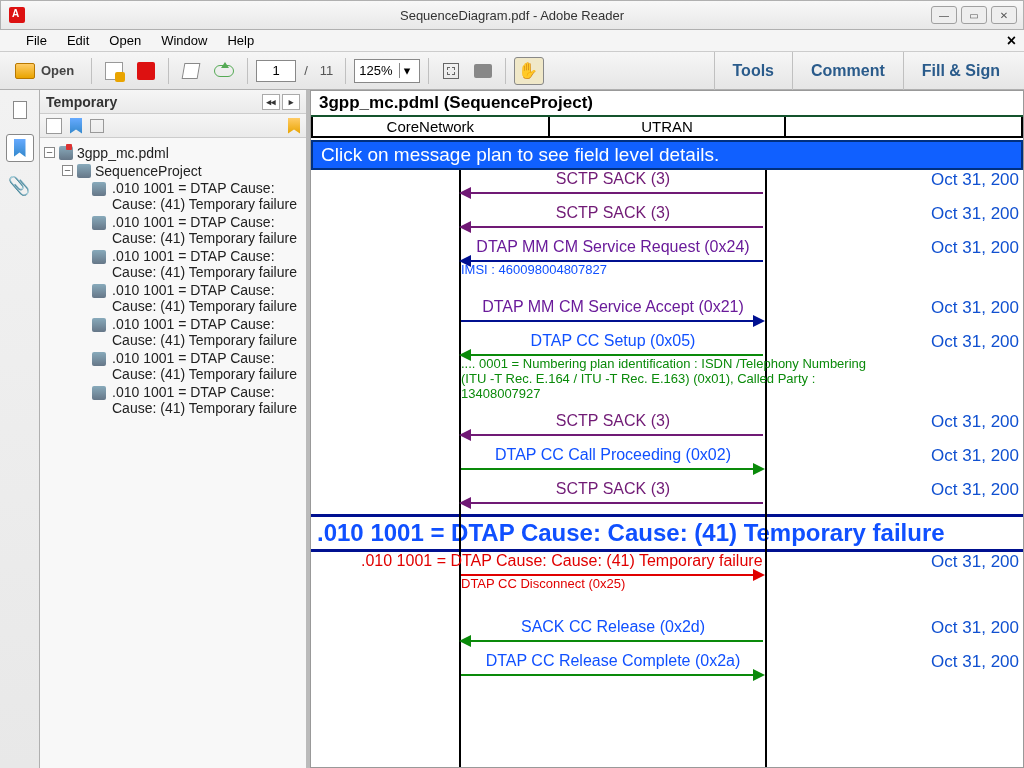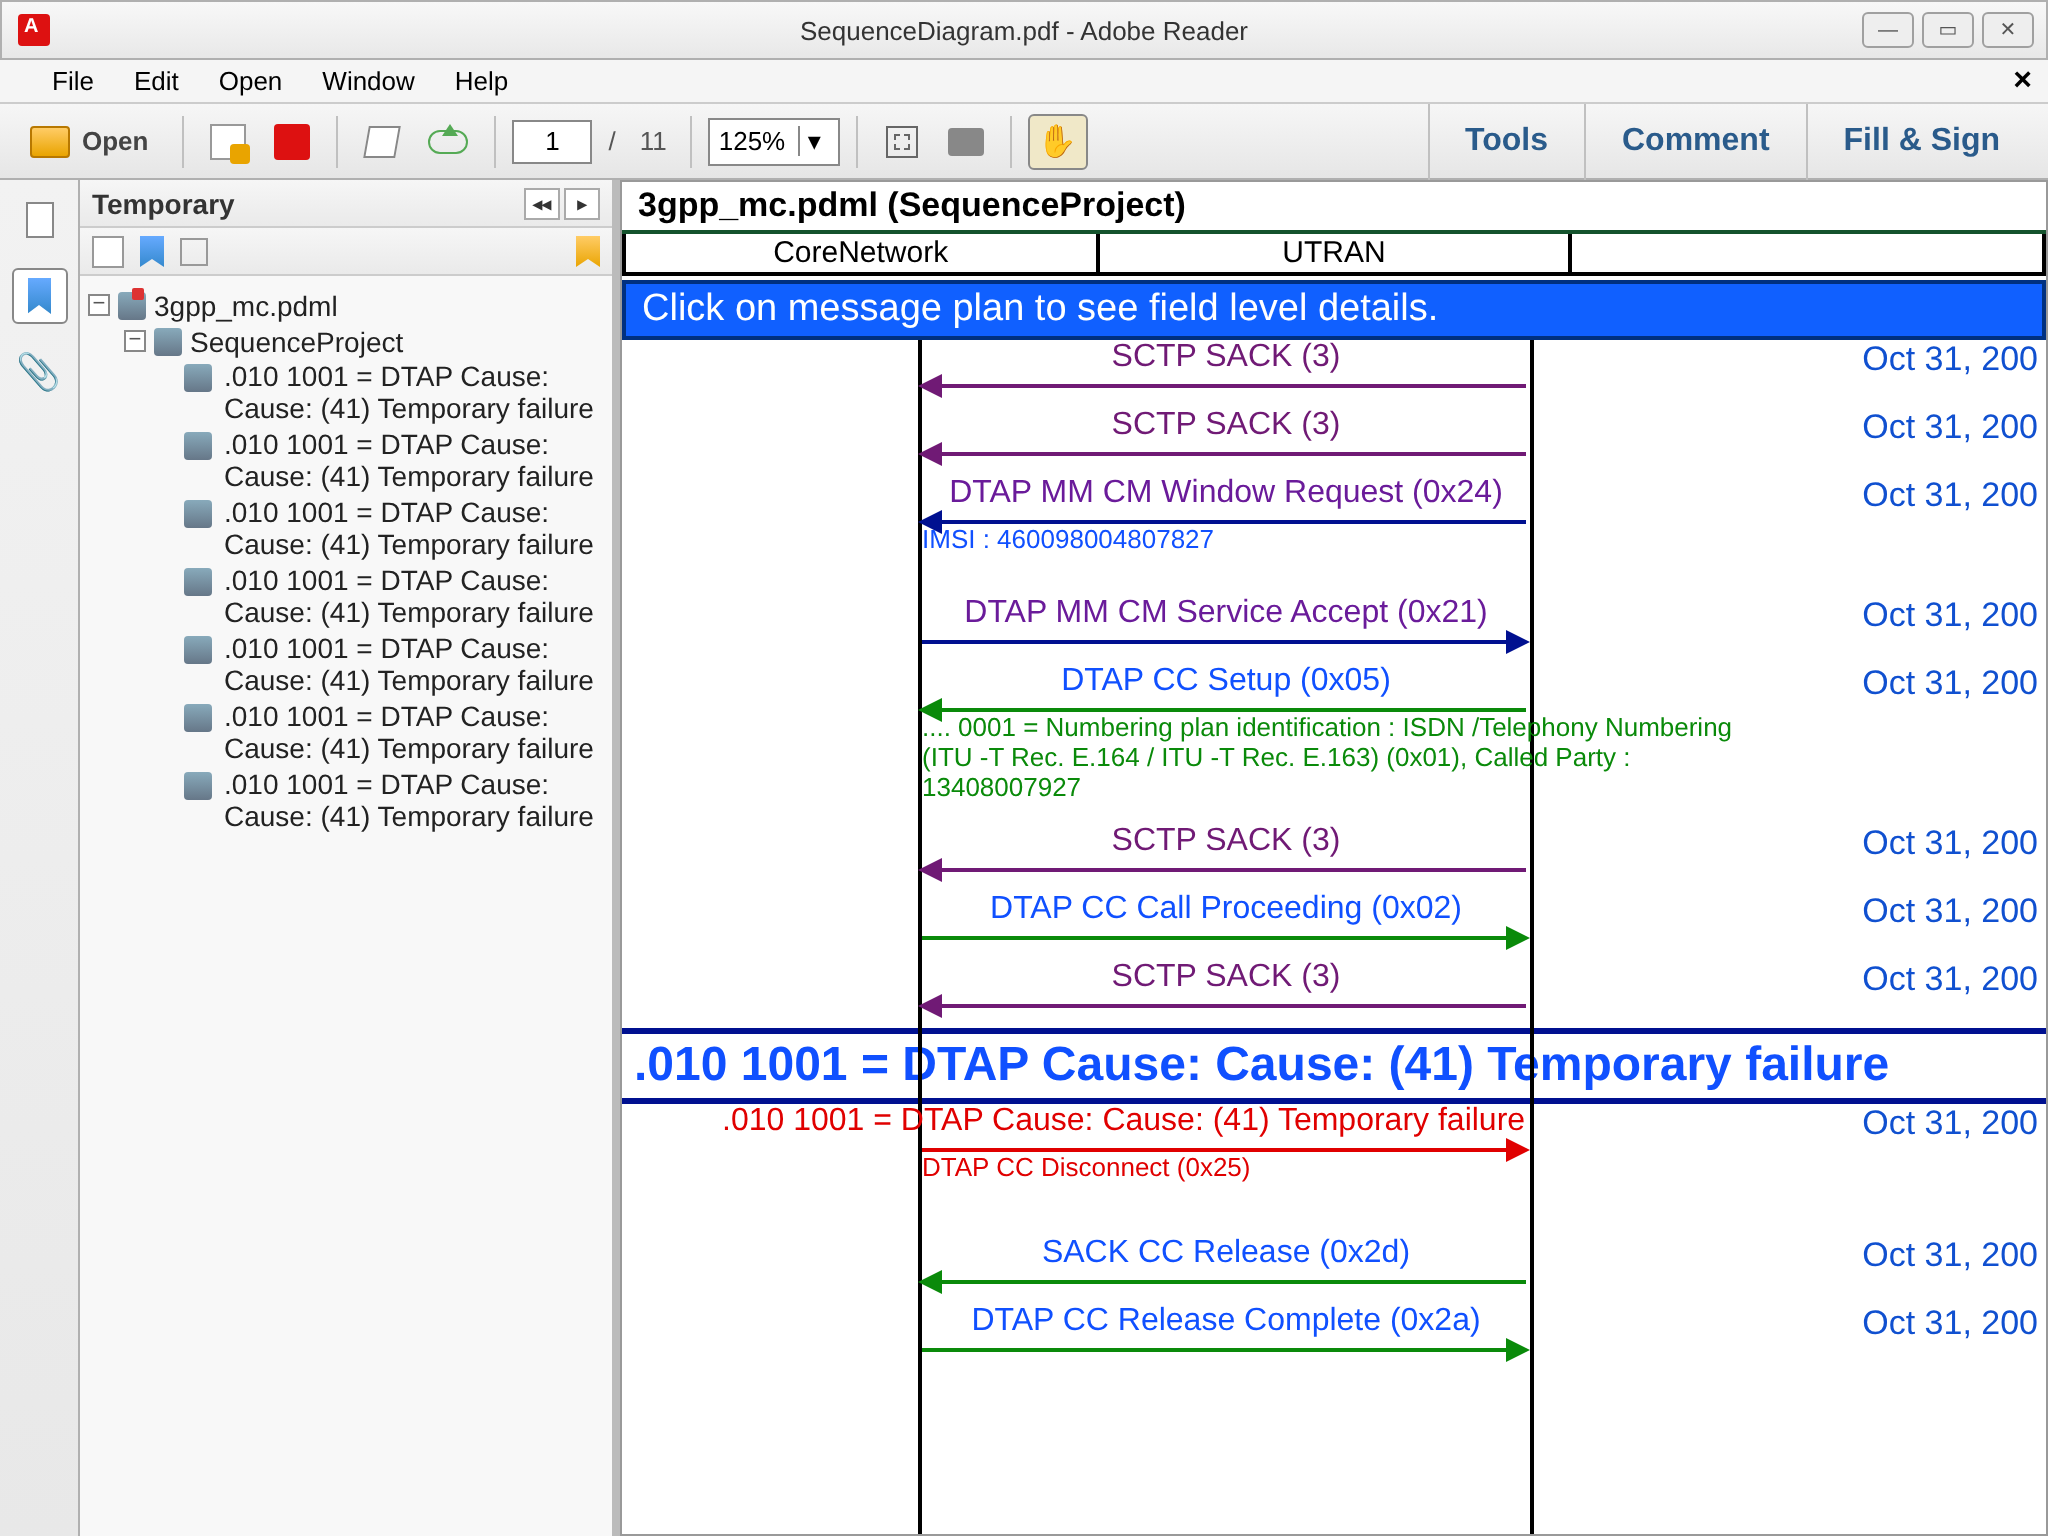--- a/index.html
+++ b/index.html
@@ -257,21 +257,21 @@
               <div class="msg-date">Oct 31, 200</div>
             </div>
             <div class="msg-row" style="height:34px">
               <div class="msg-label gray" style="">SCTP SACK (3)</div>
               <div class="msg-arrow gray arrow-left">
                 <div class="msg-arrow-line"></div>
               </div>
               <div class="msg-date">Oct 31, 200</div>
             </div>
             <div class="msg-row" style="height:60px">
-              <div class="msg-label purple" style="">DTAP MM CM Window Request (0x24)</div>
+              <div class="msg-label purple" style="">DTAP MM CM Service Request (0x24)</div>
               <div class="msg-arrow navy arrow-left">
                 <div class="msg-arrow-line"></div>
               </div>
               <div class="msg-date">Oct 31, 200</div>
               <div class="msg-sub blue" style="">IMSI : 460098004807827</div>
             </div>
             <div class="msg-row" style="height:34px">
               <div class="msg-label purple" style="">DTAP MM CM Service Accept (0x21)</div>
               <div class="msg-arrow navy arrow-right">
                 <div class="msg-arrow-line"></div>

